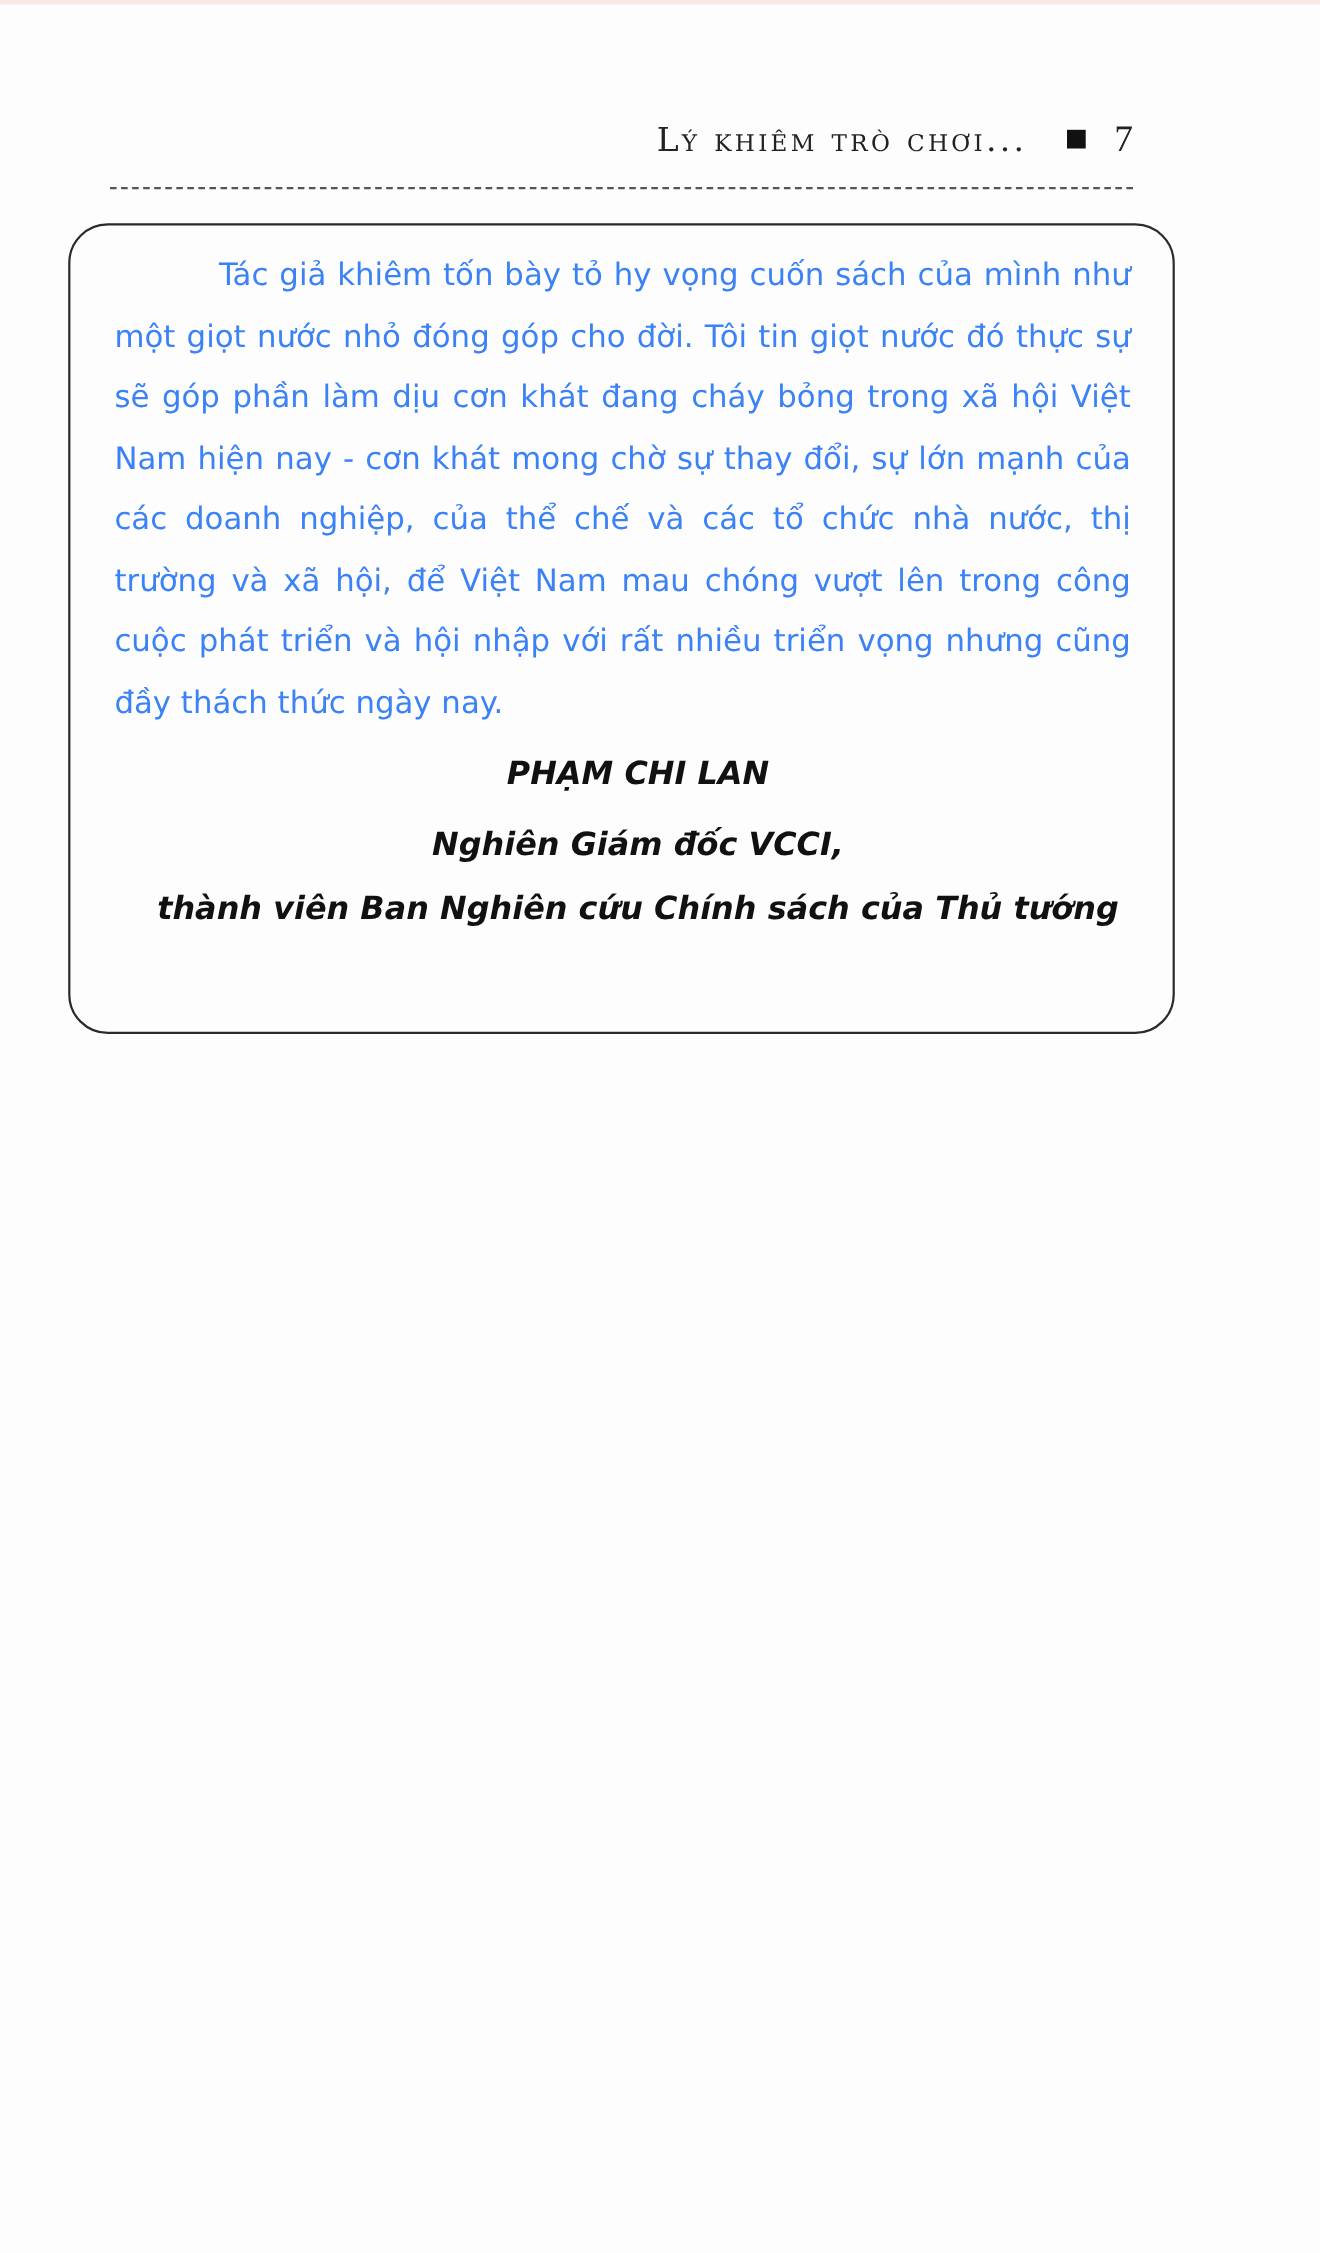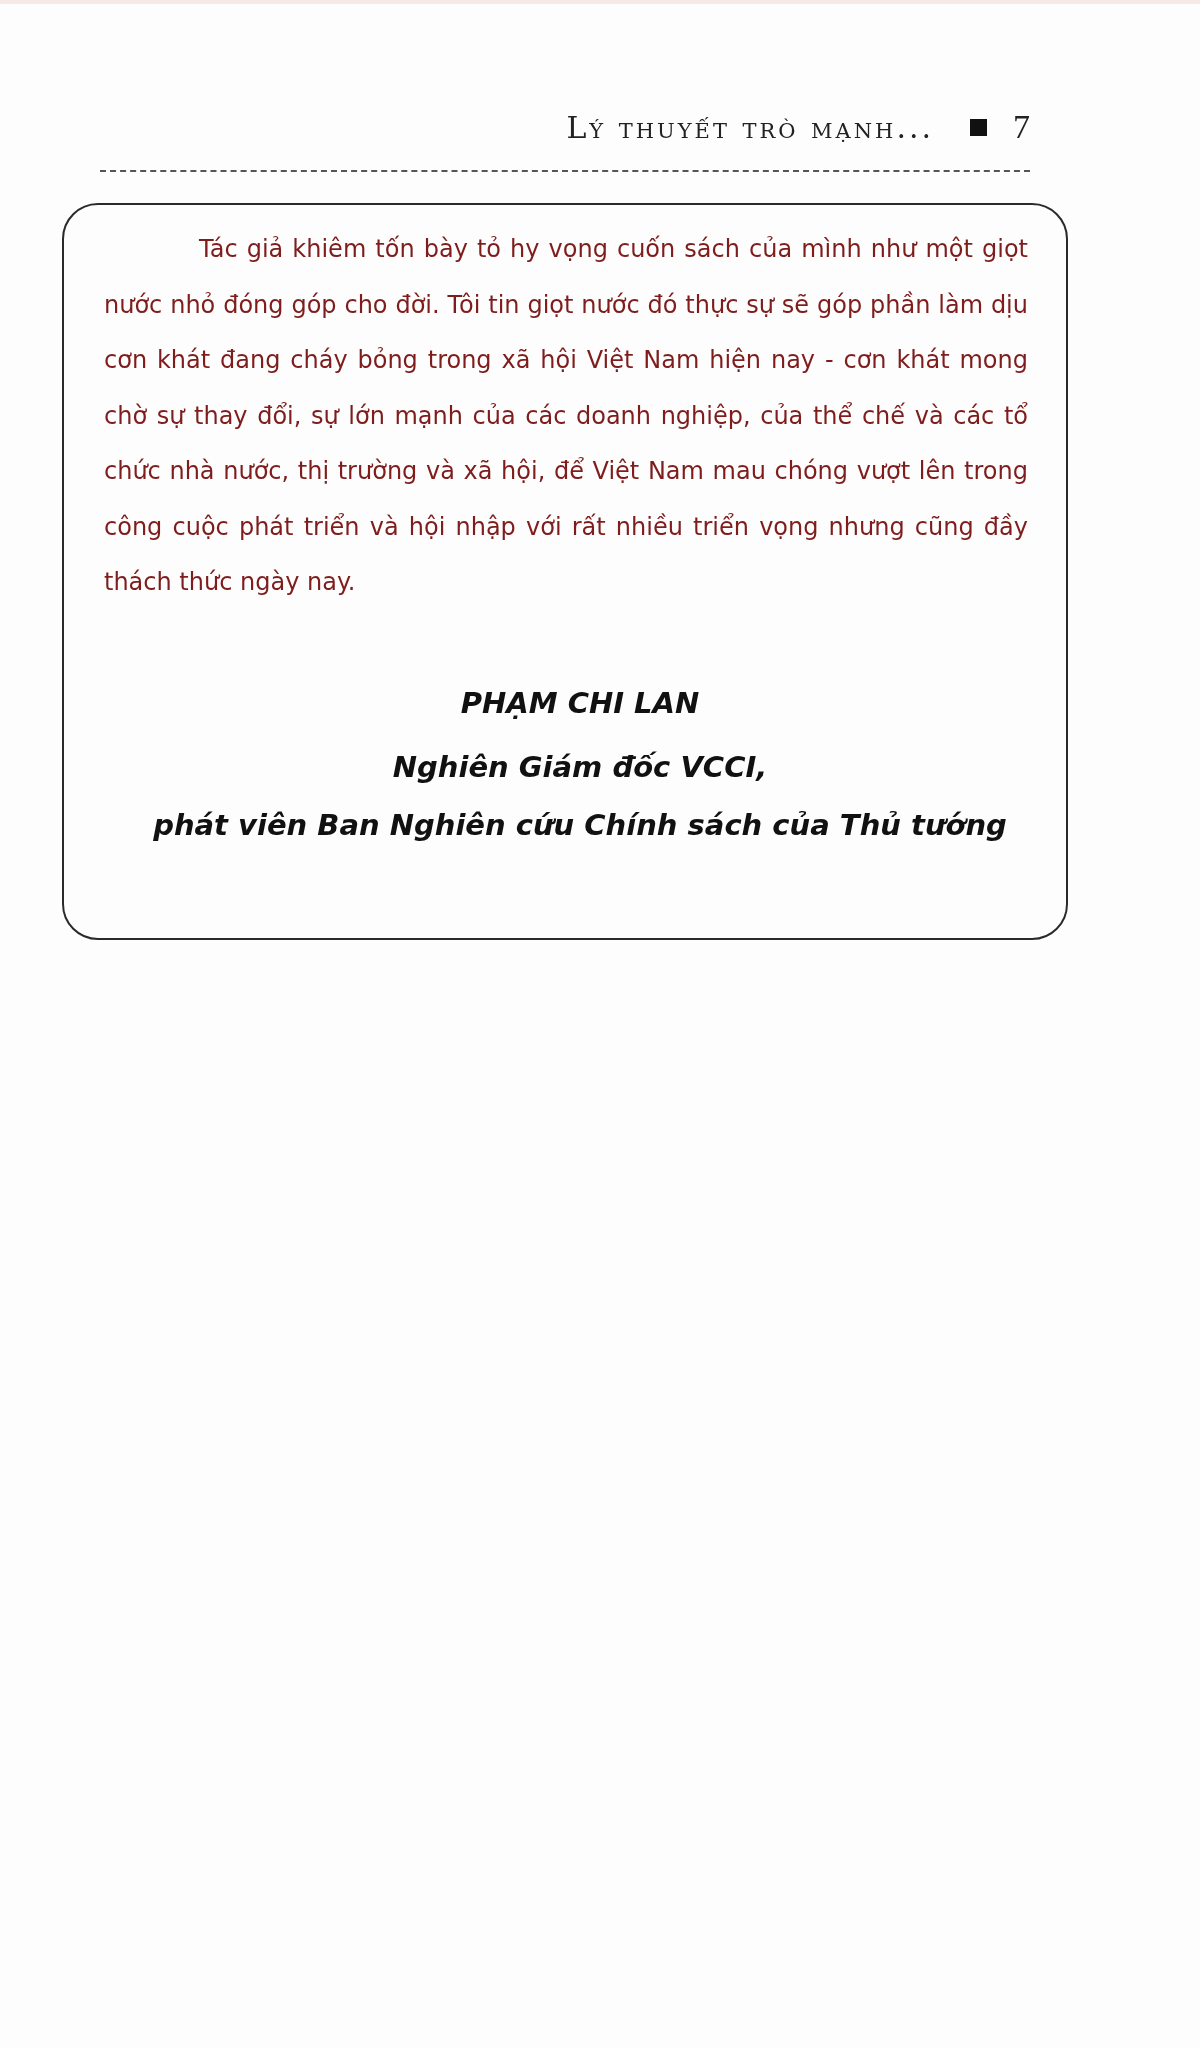--- a/index.html
+++ b/index.html
@@ -24,44 +24,44 @@
     position: absolute; top: 170px; left: 100px; width: 930px; height: 0;
     border-top: 2px dashed #555;
   }
   .box {
     position: absolute; left: 62px; top: 203px; width: 1006px; height: 737px;
     border: 2px solid #2a2a2a; border-radius: 36px; box-sizing: border-box;
   }
   .body-text {
     position: absolute; left: 104px; top: 222px; width: 924px;
     font-family: "DejaVu Sans", "Liberation Sans", sans-serif;
-    font-size: 24px; line-height: 55.5px; text-align: justify; color: #7f1d1d;
+    font-size: 28px; line-height: 55.5px; text-align: justify; color: #3b82f6;
   }
   .body-text p { margin: 0; text-indent: 95px; }
   .sig {
     position: absolute; right: 170px; width: 900px; text-align: center;
     font-family: "DejaVu Sans", "Liberation Sans", sans-serif;
     font-style: italic; font-weight: bold; font-size: 29px; color: #111;
   }
   .sig.name { top: 686px; }
   .sig.role1 { top: 750px; }
   .sig.role2 { top: 808px; }
 </style>
 </head>
 <body>
 
 <div class="topband"></div>
 
 <div class="running-head">
-  <span class="title">Lý thuyết trò mạnh...</span><span class="bullet"></span><span class="pageno">7</span>
+  <span class="title">Lý khiêm trò chơi...</span><span class="bullet"></span><span class="pageno">7</span>
 </div>
 
 <div class="dash-rule"></div>
 
 <div class="box"></div>
 
 <div class="body-text">
   <p>Tác giả khiêm tốn bày tỏ hy vọng cuốn sách của mình như một giọt nước nhỏ đóng góp cho đời. Tôi tin giọt nước đó thực sự sẽ góp phần làm dịu cơn khát đang cháy bỏng trong xã hội Việt Nam hiện nay - cơn khát mong chờ sự thay đổi, sự lớn mạnh của các doanh nghiệp, của thể chế và các tổ chức nhà nước, thị trường và xã hội, để Việt Nam mau chóng vượt lên trong công cuộc phát triển và hội nhập với rất nhiều triển vọng nhưng cũng đầy thách thức ngày nay.</p>
 </div>
 
 <div class="sig name">PHẠM CHI LAN</div>
 <div class="sig role1">Nghiên Giám đốc VCCI,</div>
-<div class="sig role2">phát viên Ban Nghiên cứu Chính sách của Thủ tướng</div>
+<div class="sig role2">thành viên Ban Nghiên cứu Chính sách của Thủ tướng</div>
 
 </body></html>

